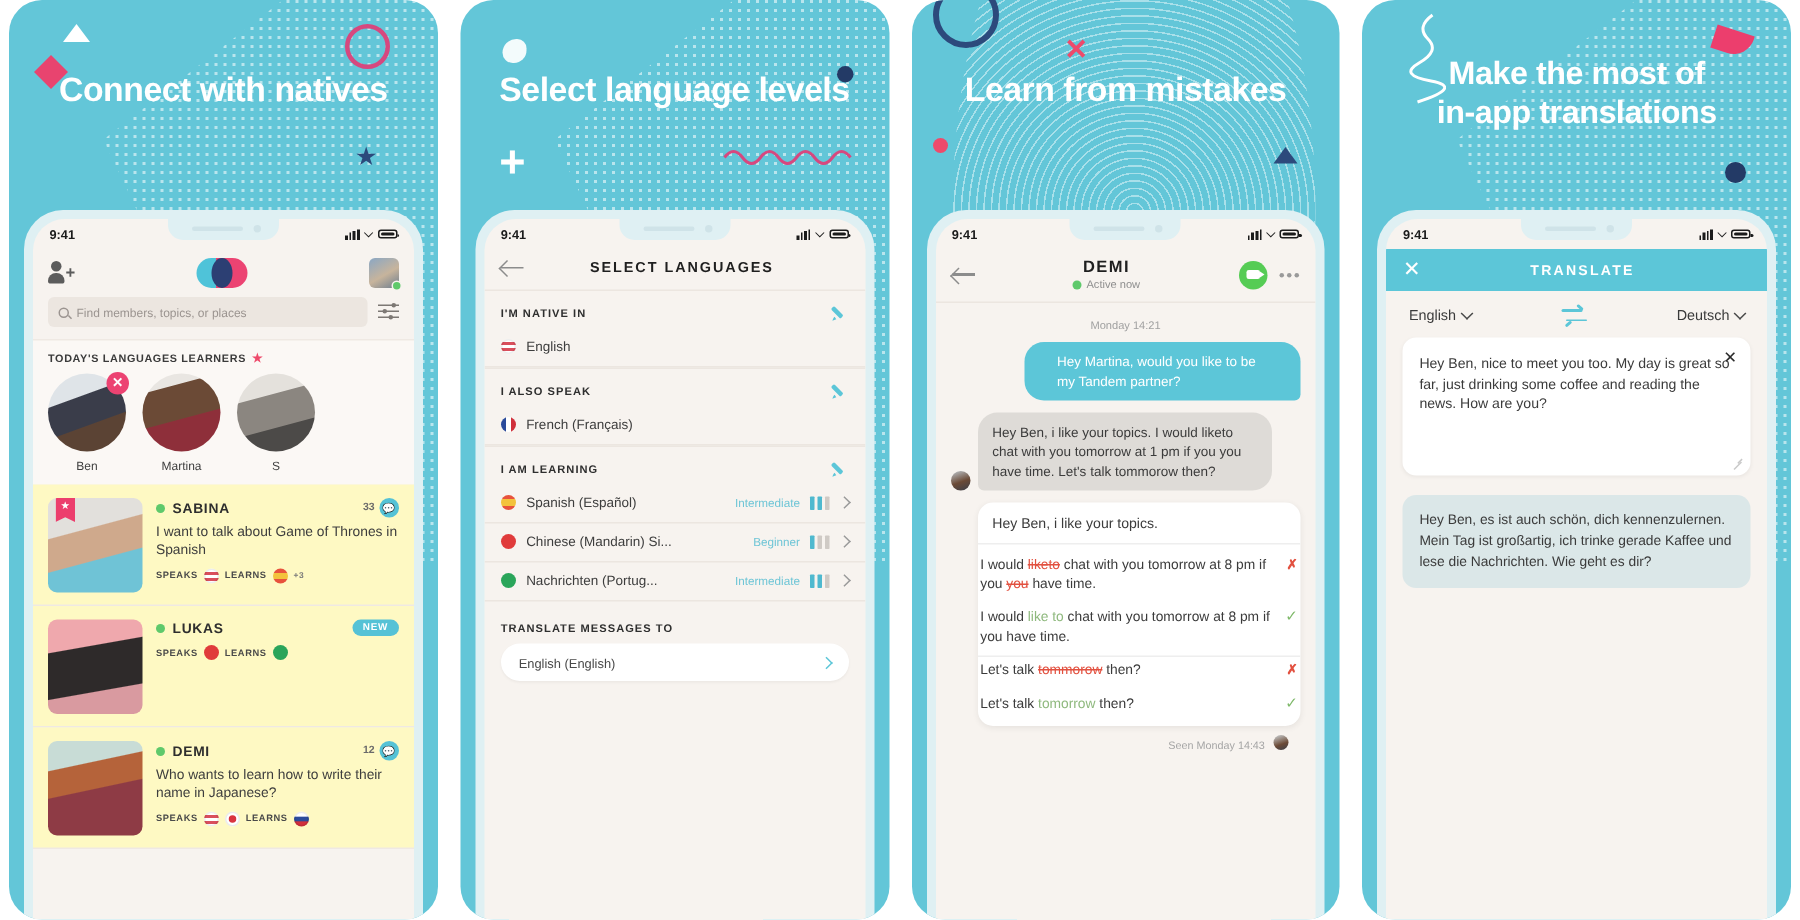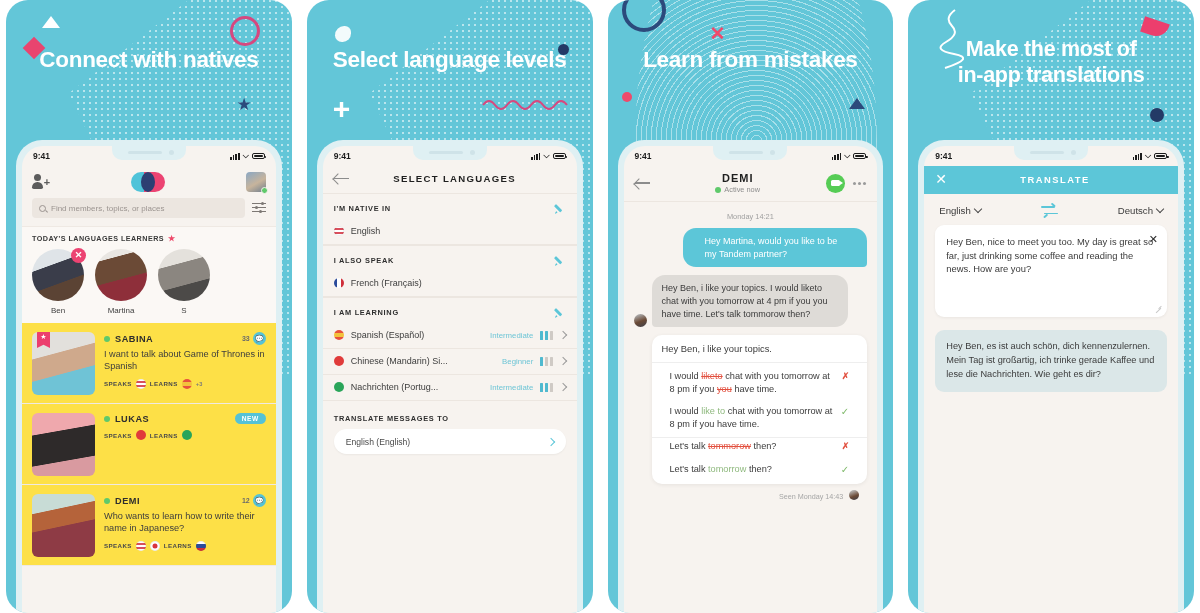--- a/index.html
+++ b/index.html
@@ -142,21 +142,21 @@
   .feat-ava { width:52px;height:52px;border-radius:50%;position:relative;overflow:visible; }
   .feat-ava .img { position:absolute;inset:0;border-radius:50%; }
   .fa-ben .img { background:linear-gradient(160deg,#dfe4e8 0 32%,#3a3d4a 33% 62%,#5b4334 63%); }
   .fa-emma .img { background:linear-gradient(170deg,#66b8d8 0 26%,#f2c23b 27% 40%,#4a2f22 41% 70%,#8fb4cf 71%); }
   .fa-martina .img { background:linear-gradient(165deg,#e9e6e2 0 20%,#6b4a36 21% 56%,#8e2f3a 57%); }
   .fa-s .img { background:linear-gradient(165deg,#e4e1dc 0 30%,#8b8680 31% 65%,#4c4a48 66%); }
   .feat-x { position:absolute;right:-2px;top:-1px;width:15px;height:15px;border-radius:50%;background:#ec4372;color:#fff;font-size:9px;font-weight:700;display:flex;align-items:center;justify-content:center;line-height:1; }
   .feat-name { font-size:8px; color:#3f3f3f; margin-top:5px; }
 
   .cards { padding: 0 0 4px; }
-  .card { display:flex; gap:9px; padding:9px 10px 8px; border-bottom:1px solid #efe9e3; background:#fde047; }
+  .card { display:flex; gap:9px; padding:9px 10px 8px; border-bottom:1px solid #efe9e3; background:#fef9c3; }
   .card-img { width:63px;height:63px;border-radius:6px;flex:none;position:relative;overflow:hidden; }
   .ci-sabina { background:linear-gradient(165deg,#e2e0dc 0 34%,#cfa98c 35% 62%,#6fc3d6 63%); }
   .ci-lukas { background:linear-gradient(170deg,#efa8ad 0 30%,#2e2a2a 31% 72%,#d99aa0 73%); }
   .ci-demi { background:linear-gradient(168deg,#c8dcd6 0 26%,#b5633a 27% 50%,#8e3b45 51%); }
   .card-flag { position:absolute;left:5px;top:0;width:13px;height:16px;background:#ec3e6d;clip-path:polygon(0 0,100% 0,100% 100%,50% 80%,0 100%);display:flex;align-items:flex-start;justify-content:center;color:#fff;font-size:7px;padding-top:1px; }
   .card-body { flex:1; min-width:0; }
   .card-head { display:flex; align-items:center; justify-content:space-between; }
   .card-name { display:flex; align-items:center; gap:5px; font-size:9.2px; font-weight:700; letter-spacing:.5px; color:#2e2e2e; }
   .dot-on { width:6px;height:6px;border-radius:50%;background:#5fc96b;flex:none; }
   .card-meta { display:flex; align-items:center; gap:3px; }
@@ -207,21 +207,21 @@
   .dots3 { display:flex;gap:2.2px;flex:none; }
   .dots3 i{width:3px;height:3px;border-radius:50%;background:#9a9a9a;}
   .chat-body { padding:6px 10px 0; }
   .chat-date { text-align:center;font-size:7.4px;color:#a0a0a0;margin:4px 0 7px; }
   .bub-out { margin-left:auto; max-width:79%; background:#5cc6d8; color:#fff; font-size:9px; line-height:1.4; padding:7px 22px; border-radius:13px 13px 4px 13px; }
   .bub-in-wrap { display:flex; align-items:flex-end; gap:5px; margin-top:8px; }
   .mini-ava { width:13px;height:13px;border-radius:50%;background:linear-gradient(160deg,#bfc8cf,#6b4a36 55%,#3b3f4a);flex:none; }
   .bub-in { background:#dedbd7; color:#3b3b3b; font-size:9px; line-height:1.42; padding:7px 10px; border-radius:13px 13px 13px 4px; max-width:84%; }
   .corr-card { background:#fff; border-radius:10px; margin:8px 0 0 18px; box-shadow:0 1px 4px rgba(0,0,0,.07); overflow:hidden; }
   .corr-orig { padding:8px 10px; font-size:9.4px; color:#3b3b3b; border-bottom:1px solid #eee; }
-  .corr-row { display:flex;align-items:flex-start;gap:7px;padding:7px 18px;font-size:9.2px;line-height:1.38;color:#3b3b3b;justify-content:flex-end; }
+  .corr-row { display:flex;align-items:flex-start;gap:7px;padding:7px 2px;font-size:9.2px;line-height:1.38;color:#3b3b3b;justify-content:flex-end; }
   .corr-row + .corr-row { padding-top:2px; }
   .corr-sep { border-top:1px solid #eee; }
   .corr-txt { flex:1; }
   .strike { color:#e2503f; text-decoration:line-through; }
   .fixed { color:#8fb97e; }
   .mk-x { color:#e2503f;font-size:9px;font-weight:700;line-height:1.5;flex:none; }
   .mk-v { color:#7fb96a;font-size:10px;line-height:1.4;flex:none; }
   .seen { text-align:right; font-size:7.2px;color:#a6a6a6; padding:6px 8px 0; }
   .seen-ava { display:inline-block;width:10px;height:10px;border-radius:50%;background:linear-gradient(160deg,#cfd6da,#6b4a36 60%,#3b3f4a);vertical-align:-1px;margin-left:4px; }
 
@@ -564,21 +564,21 @@
               <i></i>
               <i></i>
             </span>
         </div>
 
         <div class="scroll chat-body">
           <div class="chat-date">Monday 14:21</div>
           <div class="bub-out">Hey Martina, would you like to be my Tandem partner?</div>
           <div class="bub-in-wrap">
             <span class="mini-ava"></span>
-            <div class="bub-in">Hey Ben, i like your topics. I would liketo chat with you tomorrow at 4 pm if you you have time. Let's talk tommorow then?</div>
+            <div class="bub-in">Hey Ben, i like your topics. I would liketo chat with you tomorrow at 1 pm if you you have time. Let's talk tommorow then?</div>
           </div>
 
           <div class="corr-card">
             <div class="corr-orig">Hey Ben, i like your topics.</div>
             <div class="corr-row">
               <span class="corr-txt">
                 <span>I would </span><span class="strike">liketo</span><span> chat with you tomorrow at 8 pm if you </span><span class="strike">you</span><span> have time.</span>
               </span>
               <span class="mk-x">✗</span>
             </div>

